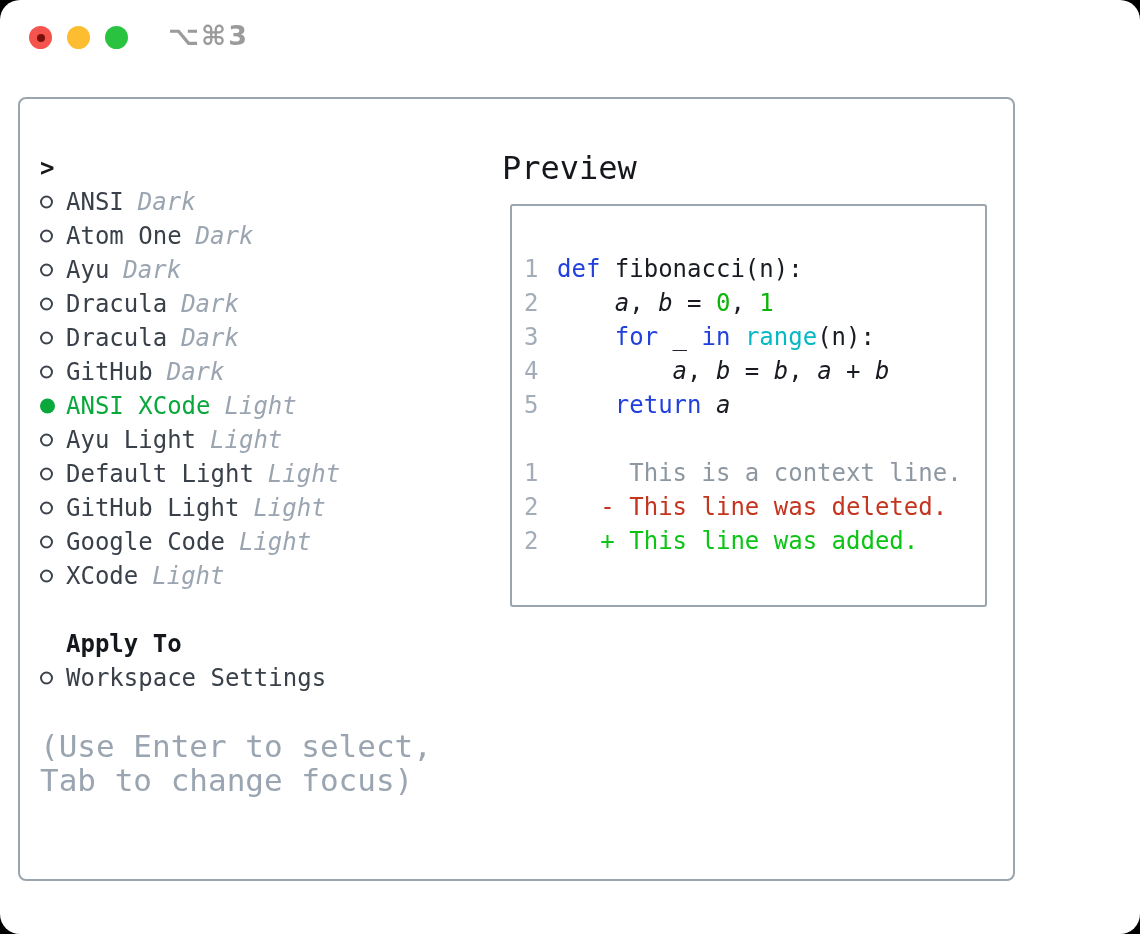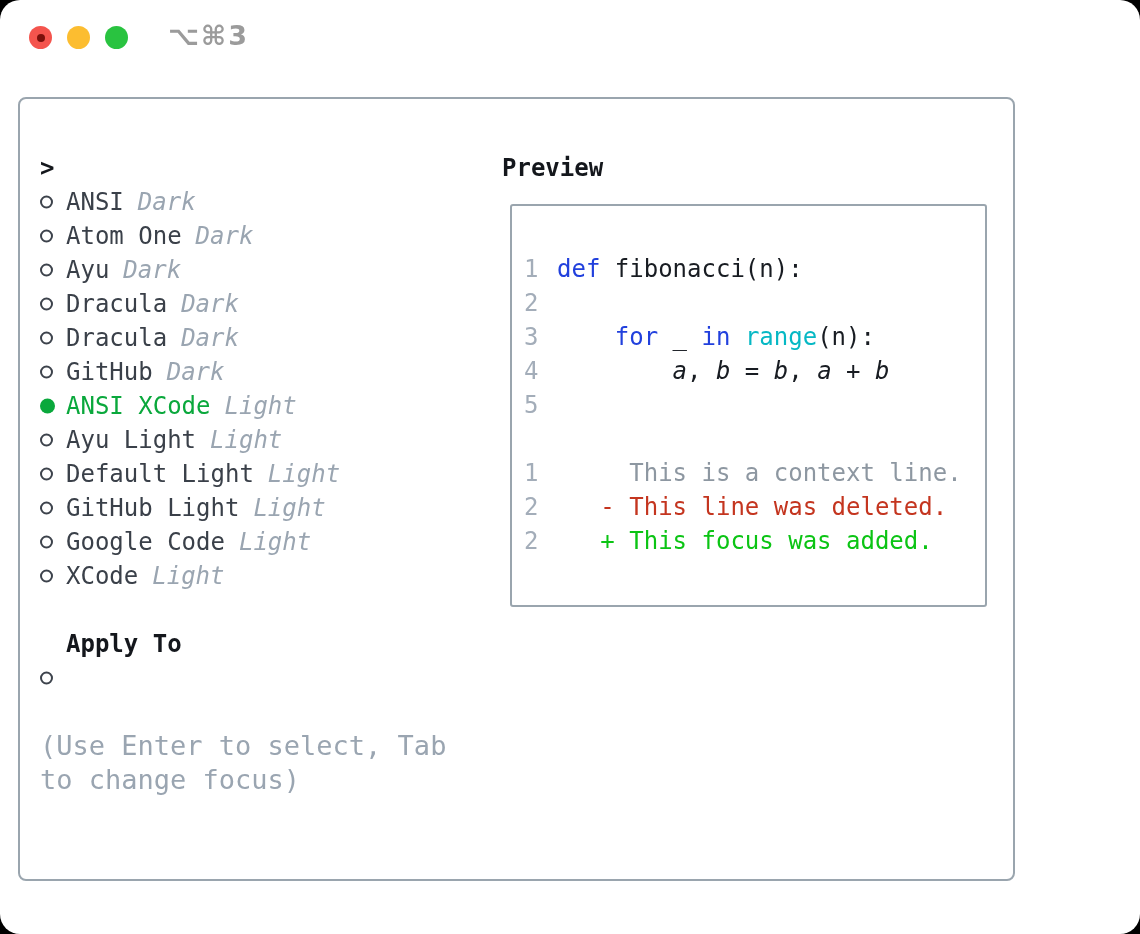--- a/index.html
+++ b/index.html
@@ -53,28 +53,28 @@
     width:13px;height:13px;border:2.5px solid var(--radio-stroke);border-radius:50%;
   }
   .radio.selected{width:15px;height:15px;border:none;background:var(--accent-green);}
   .hdr{font-weight:bold;color:var(--header-black);}
   .name{color:var(--text-dark);white-space:pre;}
   .name.sel{color:var(--accent-green);}
   .tag{color:var(--muted-gray);margin-left:14px;white-space:pre;font-style:italic;}
   .spacer{height:34px;}
   .hint{
     margin-top:34px;width:424px;
-    font-size:27px;line-height:34px;
+    font-size:31px;line-height:34px;
     color:var(--muted-gray);
   }
   
   .preview-title{
     position:absolute;left:482px;top:52px;
     height:34px;line-height:34px;
-    font-size:24px;font-weight:bold;color:var(--header-black);
+    font-size:32px;font-weight:normal;color:var(--header-black);
   }
   .preview-box{
     position:absolute;left:490px;top:105px;
     width:477px;height:403px;
     border:2px solid var(--border-gray);
     border-radius:3px;
     overflow:hidden;
   }
   .code-wrap{padding:46px 0 0 12px;}
   .code-line{display:flex;height:34px;line-height:34px;font-size:24px;white-space:pre;}
@@ -202,36 +202,37 @@
       <div class="row">
         <span class="marker"></span>
         <span class="hdr">Apply To</span>
       </div>
 
       <div>
           <div class="row">
             <span class="marker">
               <span class="radio"></span>
             </span>
+            <span class="name">Workspace Settings</span>
           </div>
         </div>
 
       <div class="hint">(Use Enter to select, Tab to change focus)</div>
     </div>
 
     <div class="preview-title">Preview</div>
 
     <div class="preview-box">
       <div class="code-wrap">
           <div class="code-line"><span class="ln">1</span><span class="code"><span class="seg-kw">def</span><span class="seg-plain"> fibonacci(n):</span></span></div>
-          <div class="code-line"><span class="ln">2</span></div>
+          <div class="code-line"><span class="ln">2</span><span class="code"><span class="seg-plain">    </span><span class="seg-var">a</span><span class="seg-plain">, </span><span class="seg-var">b</span><span class="seg-plain"> = </span><span class="seg-num">0</span><span class="seg-plain">, </span><span class="seg-num">1</span></span></div>
           <div class="code-line"><span class="ln">3</span><span class="code"><span class="seg-plain">    </span><span class="seg-kw">for</span><span class="seg-plain"> _ </span><span class="seg-kw">in</span><span class="seg-plain"> </span><span class="seg-fn">range</span><span class="seg-plain">(n):</span></span></div>
           <div class="code-line"><span class="ln">4</span><span class="code"><span class="seg-plain">        </span><span class="seg-var">a</span><span class="seg-plain">, </span><span class="seg-var">b</span><span class="seg-plain"> = </span><span class="seg-var">b</span><span class="seg-plain">, </span><span class="seg-var">a</span><span class="seg-plain"> + </span><span class="seg-var">b</span></span></div>
-          <div class="code-line"><span class="ln">5</span></div>
+          <div class="code-line"><span class="ln">5</span><span class="code"><span class="seg-plain">    </span><span class="seg-kw">return</span><span class="seg-plain"> </span><span class="seg-var">a</span></span></div>
           <div class="code-line"><span class="ln"></span><span class="code"></span></div>
           <div class="code-line"><span class="ln">1</span><span class="code"><span class="seg-ctx">     This is a context line.</span></span></div>
           <div class="code-line"><span class="ln">2</span><span class="code"><span class="seg-del">   - This line was deleted.</span></span></div>
-          <div class="code-line"><span class="ln">2</span><span class="code"><span class="seg-add">   + This focus was added.</span></span></div>
+          <div class="code-line"><span class="ln">2</span><span class="code"><span class="seg-add">   + This line was added.</span></span></div>
         </div>
     </div>
 
   </div>
 </div>
 
 </body></html>

